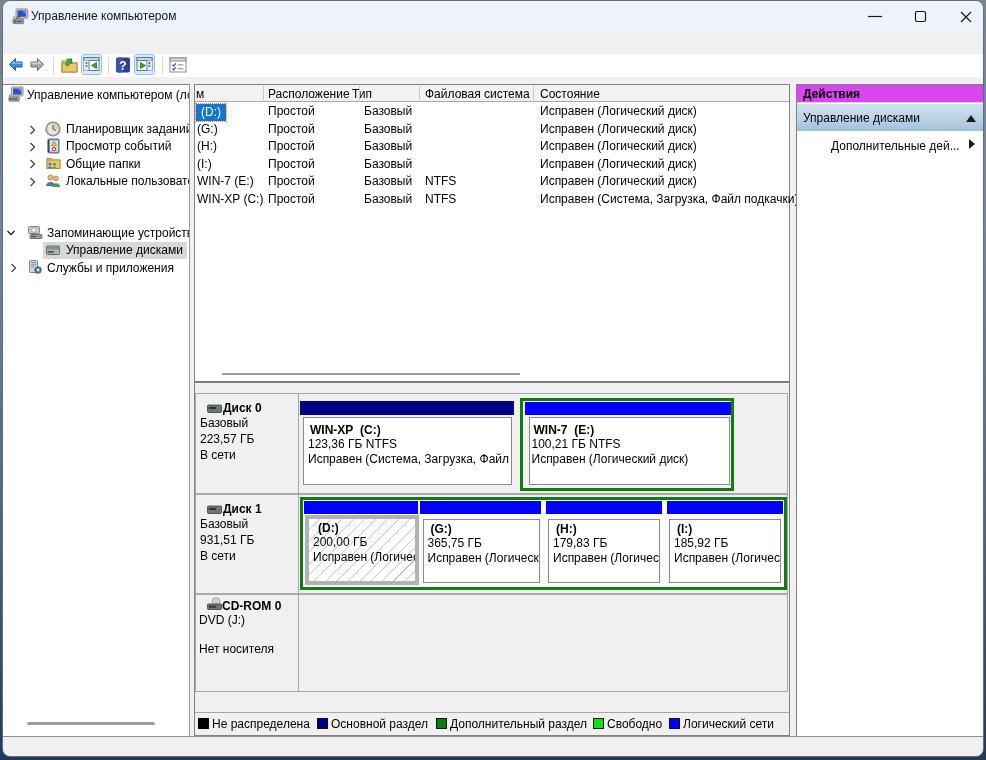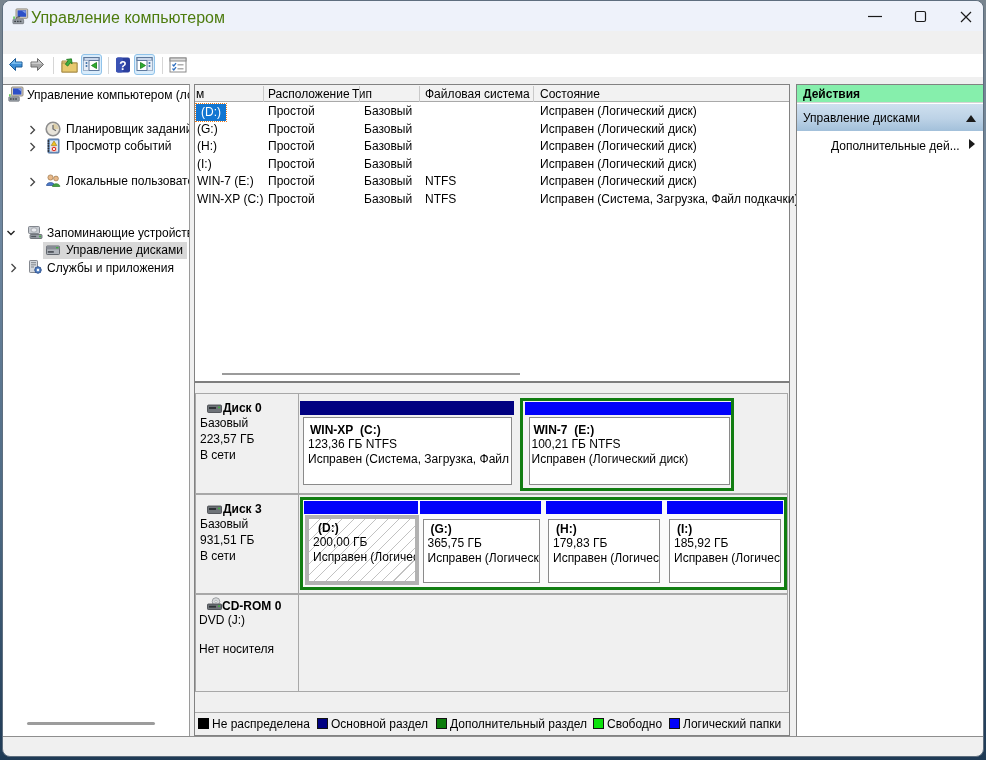--- a/index.html
+++ b/index.html
@@ -38,21 +38,21 @@
       <rect x="4.5" y="1" width="13" height="10.5" rx="1" fill="#d6cfc2" stroke="#8a8578" stroke-width="1"></rect>
       <rect x="6.2" y="2.6" width="9.6" height="7.2" fill="#2d50c8"></rect>
       <path d="M11 3 L15.4 3 L15.4 6.4 Z" fill="#7e9ae6"></path>
       <rect x="1" y="12.5" width="12" height="5" rx="0.8" fill="#9aa0a8" stroke="#6a6f76" stroke-width="0.8"></rect>
       <rect x="2.5" y="14.2" width="2" height="1.6" fill="#3c4046"></rect>
       <rect x="5.5" y="14.2" width="2" height="1.6" fill="#3c4046"></rect>
       <rect x="8.5" y="14.2" width="2" height="1.6" fill="#3c4046"></rect>
       <rect x="1.5" y="9.5" width="1.6" height="2.6" fill="#49c235"></rect>
       <path d="M4 12 Q6 9.5 9 9.8" stroke="#333" stroke-width="1" fill="none"></path>
     </svg>
-    <div class="abs" style="left:28px;top:8px;font-size:16px;color:#4d7c0f;white-space:nowrap">Управление компьютером</div>
+    <div class="abs" style="left:28px;top:8px;font-size:12px;color:#0f172a;white-space:nowrap">Управление компьютером</div>
     <svg class="abs" style="left:856px;top:0" width="124" height="30" viewBox="0 0 124 30">
       <line x1="9" y1="15.5" x2="23" y2="15.5" stroke="#1a1a1a" stroke-width="1.2"></line>
       <rect x="56.5" y="10.5" width="10" height="10" rx="1.5" fill="none" stroke="#1a1a1a" stroke-width="1.2"></rect>
       <path d="M102 11 L112 21 M112 11 L102 21" stroke="#1a1a1a" stroke-width="1.2"></path>
     </svg>
   </div>
   <div class="abs" id="tbar">
     <svg class="abs" style="left:5px;top:3px" width="16" height="16" viewBox="0 0 16 16">
       <path d="M7.5 1.5 L1.5 7.5 L7.5 13.5 L7.5 10 L14 10 L14 5 L7.5 5 Z" fill="#3f8fd6" stroke="#1c5a94" stroke-width="1"></path>
       <path d="M7 2.8 L2.8 7 L7 7 L13.5 7 L13.5 5.5 L7 5.5 Z" fill="#7fc0ef" opacity="0.9"></path>
@@ -138,20 +138,34 @@
           <circle cx="3.5" cy="3" r="0.9" fill="#2a2e33"></circle>
           <circle cx="3.5" cy="5.5" r="0.9" fill="#2a2e33"></circle>
           <circle cx="3.5" cy="8" r="0.9" fill="#2a2e33"></circle>
           <circle cx="3.5" cy="10.5" r="0.9" fill="#2a2e33"></circle>
           <circle cx="3.5" cy="13" r="0.9" fill="#2a2e33"></circle>
           <path d="M9 3 L11.8 7.5 L6.2 7.5 Z" fill="#f2c021" stroke="#9a7a10" stroke-width="0.6"></path>
           <circle cx="9" cy="11" r="2.7" fill="#d8352a" stroke="#fff" stroke-width="0.6"></circle>
           <path d="M7.9 9.9 L10.1 12.1 M10.1 9.9 L7.9 12.1" stroke="#fff" stroke-width="0.9"></path>
         </svg>
       <span class="tlabel" style="left:66px">Просмотр событий</span>
+    </div>
+    <div class="trow" style="top:70.2px">
+      <svg class="chev" style="left:26px;top:3px" width="12" height="12" viewBox="0 0 12 12">
+          <path d="M4.5 2 L8.5 6 L4.5 10" stroke="#444" stroke-width="1.3" fill="none"></path>
+        </svg>
+      <svg class="ticon" style="left:45px" width="16" height="16" viewBox="0 0 16 16">
+          <path d="M2 3.5 L6.5 3.5 L8 5 L15 5 L15 13.5 L2 13.5 Z" fill="#f0cf7e" stroke="#a8873c" stroke-width="0.9"></path>
+          <rect x="2" y="5" width="13" height="8.5" fill="#ecc970" stroke="#a8873c" stroke-width="0.9"></rect>
+          <circle cx="5" cy="9" r="1.6" fill="#4b79c9"></circle>
+          <path d="M2.8 13 C2.8 11 7.2 11 7.2 13 Z" fill="#4b79c9"></path>
+          <circle cx="9.5" cy="9.2" r="1.5" fill="#43a343"></circle>
+          <path d="M7.5 13 C7.5 11.2 11.5 11.2 11.5 13 Z" fill="#43a343"></path>
+        </svg>
+      <span class="tlabel" style="left:66px">Общие папки</span>
     </div>
     <div class="trow" style="top:87.5px">
       <svg class="chev" style="left:26px;top:3px" width="12" height="12" viewBox="0 0 12 12">
           <path d="M4.5 2 L8.5 6 L4.5 10" stroke="#444" stroke-width="1.3" fill="none"></path>
         </svg>
       <svg class="ticon" style="left:45px" width="16" height="16" viewBox="0 0 16 16">
           <circle cx="5.5" cy="4.5" r="2.6" fill="#e8b98a" stroke="#9c7648" stroke-width="0.7"></circle>
           <path d="M1.5 12.5 C1.5 8.5 9.5 8.5 9.5 12.5 Z" fill="#4b79c9" stroke="#2c4f8e" stroke-width="0.7"></path>
           <circle cx="11" cy="5.5" r="2.4" fill="#e8b98a" stroke="#9c7648" stroke-width="0.7"></circle>
           <path d="M7.5 13.5 C7.5 9.8 14.8 9.8 14.8 13.5 Z" fill="#43a343" stroke="#2a7a2a" stroke-width="0.7"></path>
@@ -268,21 +282,21 @@
       </div>
     </div>
 
     <div class="abs" style="left:0;top:408.5px;width:593px;height:100px;border:1px solid #a8a8a8;background:#f0f0f0"></div>
     <div class="abs" style="left:103px;top:408.5px;width:1px;height:100px;background:#a8a8a8"></div>
     <svg class="abs" style="left:12px;top:420px" width="15" height="10" viewBox="0 0 15 10">
         <rect x="0.5" y="1" width="14" height="7.5" rx="1" fill="#6e7378" stroke="#3c4045" stroke-width="0.8"></rect>
         <rect x="2" y="3" width="7" height="2" fill="#2e3236"></rect>
         <rect x="11" y="2.6" width="2" height="1.6" fill="#3fae3f"></rect>
       </svg>
-    <div class="abs t12 b" style="left:28px;top:417px">Диск 3</div>
+    <div class="abs t12 b" style="left:28px;top:417px">Диск 1</div>
     <div class="abs t12" style="left:5px;top:432px">Базовый</div>
     <div class="abs t12" style="left:5px;top:448px">931,51 ГБ</div>
     <div class="abs t12" style="left:5px;top:464px">В сети</div>
     <div class="abs" style="left:105px;top:412px;width:487px;height:93px;border:3px solid #117d11;background:#fafafa">
       <div class="abs" style="left:1px;top:0.5px;width:114px;height:13px;background:#0101fa"></div>
       <div class="abs" style="left:117px;top:0.5px;width:121px;height:13px;background:#0101fa"></div>
       <div class="abs" style="left:243px;top:0.5px;width:116px;height:13px;background:#0101fa"></div>
       <div class="abs" style="left:364px;top:0.5px;width:116px;height:13px;background:#0101fa"></div>
       <div class="abs" style="left:2px;top:15px;width:114px;height:70px;border:4px solid #b2b2b2;background:repeating-linear-gradient(135deg,#ffffff 0px,#ffffff 7.2px,#c2c2c2 7.2px,#c2c2c2 8px);overflow:hidden">
         <div class="abs t12 b" style="left:9px;top:2px">(D:)</div>
@@ -322,25 +336,25 @@
     <div class="abs" style="left:0;top:627px;width:594px;height:23px;background:#f0f0f0;border-top:1px solid #a8a8a8">
       <div class="abs" style="left:3px;top:5px;width:11px;height:11px;background:#000"></div>
       <div class="abs t12" style="left:17px;top:4px">Не распределена</div>
       <div class="abs" style="left:122px;top:5px;width:11px;height:11px;background:#010181;border:1px solid #111"></div>
       <div class="abs t12" style="left:136px;top:4px">Основной раздел</div>
       <div class="abs" style="left:241px;top:5px;width:11px;height:11px;background:#0b7c0b;border:1px solid #111"></div>
       <div class="abs t12" style="left:255px;top:4px">Дополнительный раздел</div>
       <div class="abs" style="left:398px;top:5px;width:11px;height:11px;background:#0ce20c;border:1px solid #111"></div>
       <div class="abs t12" style="left:412px;top:4px">Свободно</div>
       <div class="abs" style="left:474px;top:5px;width:11px;height:11px;background:#0101fa;border:1px solid #111"></div>
-      <div class="abs t12" style="left:488px;top:4px">Логический папки</div>
+      <div class="abs t12" style="left:488px;top:4px">Логический сети</div>
     </div>
   </div>
   <div class="abs panel" id="actions">
-    <div class="abs" style="left:0;top:0;width:186px;height:18px;background:#86efac;border-bottom:1px solid #d4d4d4">
+    <div class="abs" style="left:0;top:0;width:186px;height:18px;background:#d946ef;border-bottom:1px solid #d4d4d4">
       <div class="abs t12 b" style="left:6px;top:2px">Действия</div>
     </div>
     <div class="abs" style="left:0;top:19px;width:186px;height:27px;background:linear-gradient(180deg,#cfe0ef 0%,#bcd2e6 55%,#a2c0da 100%)">
       <div class="abs t12" style="left:6px;top:7px">Управление дисками</div>
       <div class="abs" style="left:169px;top:11px;width:0;height:0;border-left:5.5px solid transparent;border-right:5.5px solid transparent;border-bottom:7px solid #1a1a1a"></div>
     </div>
     <div class="abs t12" style="left:34px;top:54px">Дополнительные дей...</div>
     <div class="abs" style="left:172px;top:54px;width:0;height:0;border-top:5px solid transparent;border-bottom:5px solid transparent;border-left:6px solid #1a1a1a"></div>
   </div>
   <div class="abs" id="statusline"></div>

